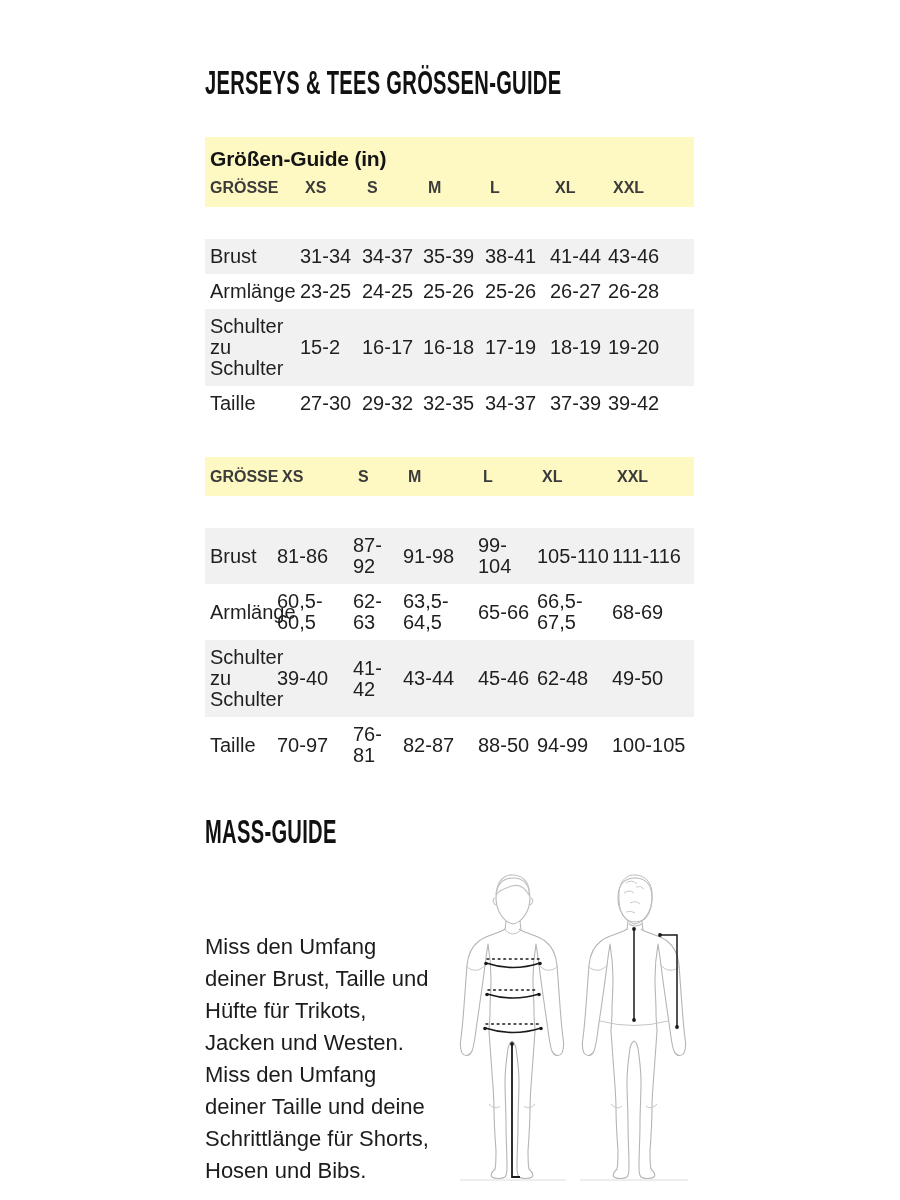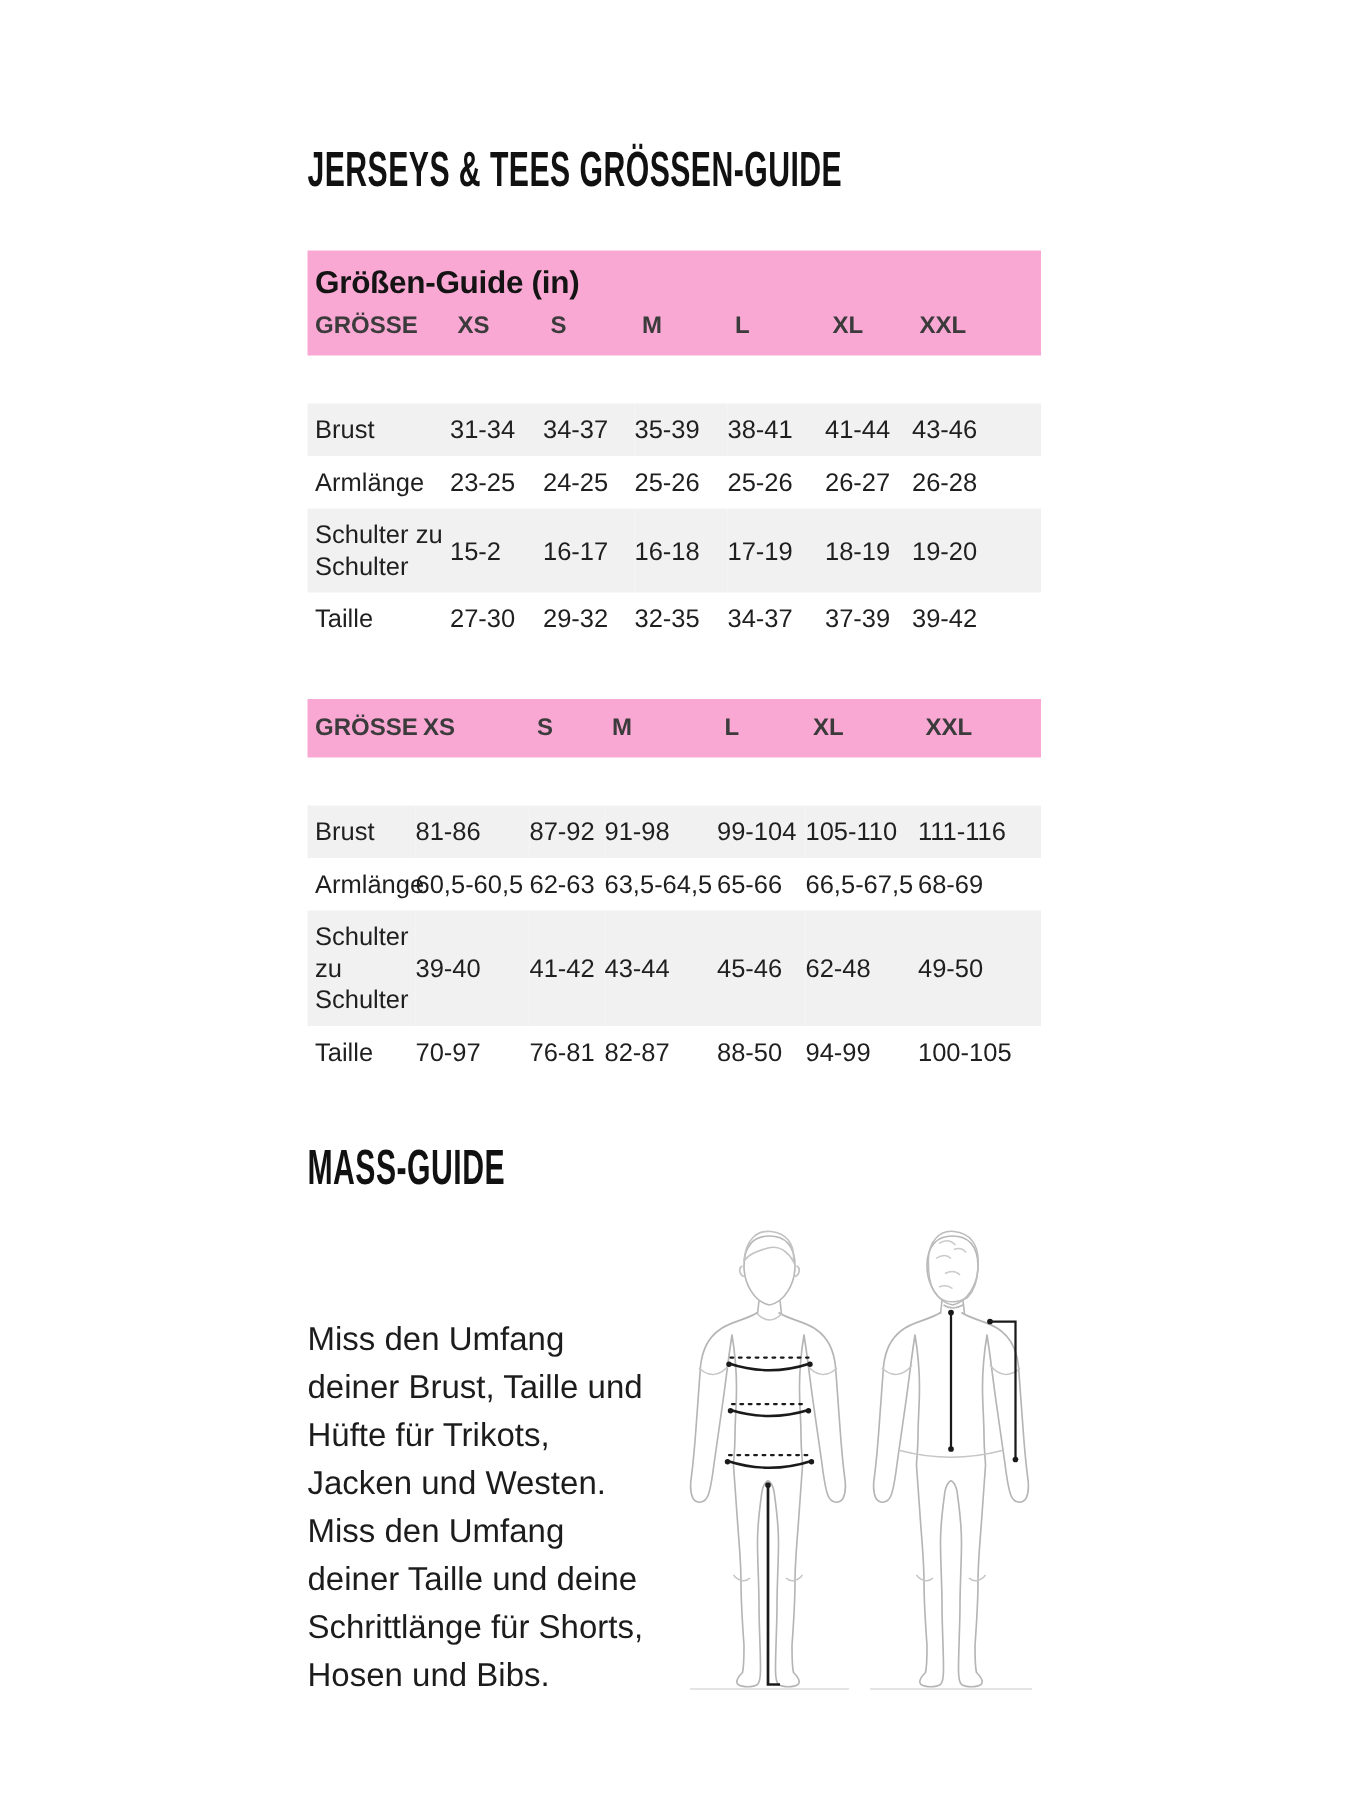--- a/index.html
+++ b/index.html
@@ -1,35 +1,35 @@
 <!DOCTYPE html>
 <html><head>
 <meta charset="utf-8">
 <style>
   html,body{margin:0;padding:0;background:#fff;}
   body{width:900px;height:1200px;font-family:"Liberation Sans","DejaVu Sans",sans-serif;color:#1f1f1f;overflow:hidden;}
-  .page{padding:68px 0 0 205px;width:489px;margin-top:30px;}
+  .page{padding:68px 0 0 205px;width:489px;}
 
   h1.cond{font-size:33px;line-height:30px;font-weight:700;color:#111;margin:0 0 39px 0;
           white-space:nowrap;transform:scaleX(.61);transform-origin:0 50%;letter-spacing:.5px;}
 
   .guide{margin-bottom:36px;}
-  .guide-head{background:#f9a8d4;padding:10px 0 10px 5px;}
+  .guide-head{background:#fef9c3;padding:10px 0 10px 5px;}
   .guide-head h2{font-size:21px;line-height:23px;font-weight:700;color:#141414;margin:0 0 8px 0;letter-spacing:-.2px;}
   .cols{display:flex;font-size:16px;line-height:19px;color:#3b3b3b;}
   .cols span{display:block;font-weight:bold;}
   .cols-in span:nth-child(1){width:95px}.cols-in span:nth-child(2){width:62px}
   .cols-in span:nth-child(3){width:61px}.cols-in span:nth-child(4){width:62px}
   .cols-in span:nth-child(5){width:65px}.cols-in span:nth-child(6){width:58px}
   .cols-cm span:nth-child(1){width:72px}.cols-cm span:nth-child(2){width:76px}
   .cols-cm span:nth-child(3){width:50px}.cols-cm span:nth-child(4){width:75px}
   .cols-cm span:nth-child(5){width:59px}.cols-cm span:nth-child(6){width:75px}
 
   table{border-collapse:collapse;table-layout:fixed;width:489px;margin-top:32px;}
-  td{font-size:17px;line-height:21px;color:#1f1f1f;padding:7px 0;vertical-align:middle;}
+  td{font-size:20px;line-height:21px;color:#1f1f1f;padding:7px 0;vertical-align:middle;}
   td.lbl{padding-left:5px;}
   tr:nth-child(odd){background:#f1f1f2;}
   .t-in col:nth-child(1){width:95px}.t-in col:nth-child(2){width:62px}
   .t-in col:nth-child(3){width:61px}.t-in col:nth-child(4){width:62px}
   .t-in col:nth-child(5){width:65px}.t-in col:nth-child(6){width:58px}.t-in col:nth-child(7){width:86px}
   .t-cm col:nth-child(1){width:72px}.t-cm col:nth-child(2){width:76px}
   .t-cm col:nth-child(3){width:50px}.t-cm col:nth-child(4){width:75px}
   .t-cm col:nth-child(5){width:59px}.t-cm col:nth-child(6){width:75px}.t-cm col:nth-child(7){width:82px}
 
   .mass h1{margin:44px 0 26px 0;}

